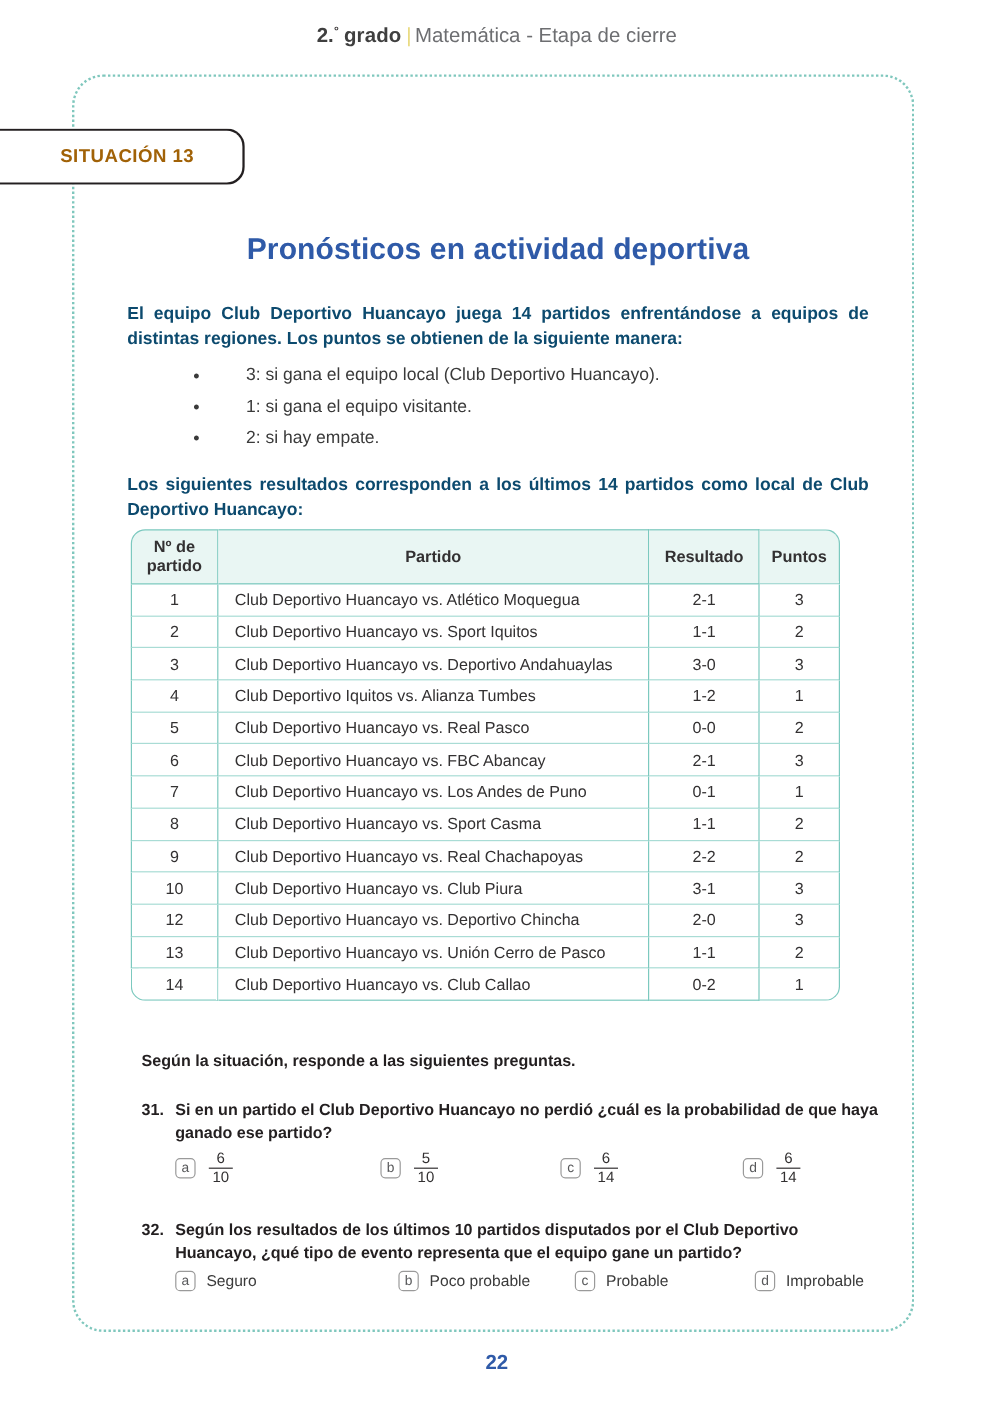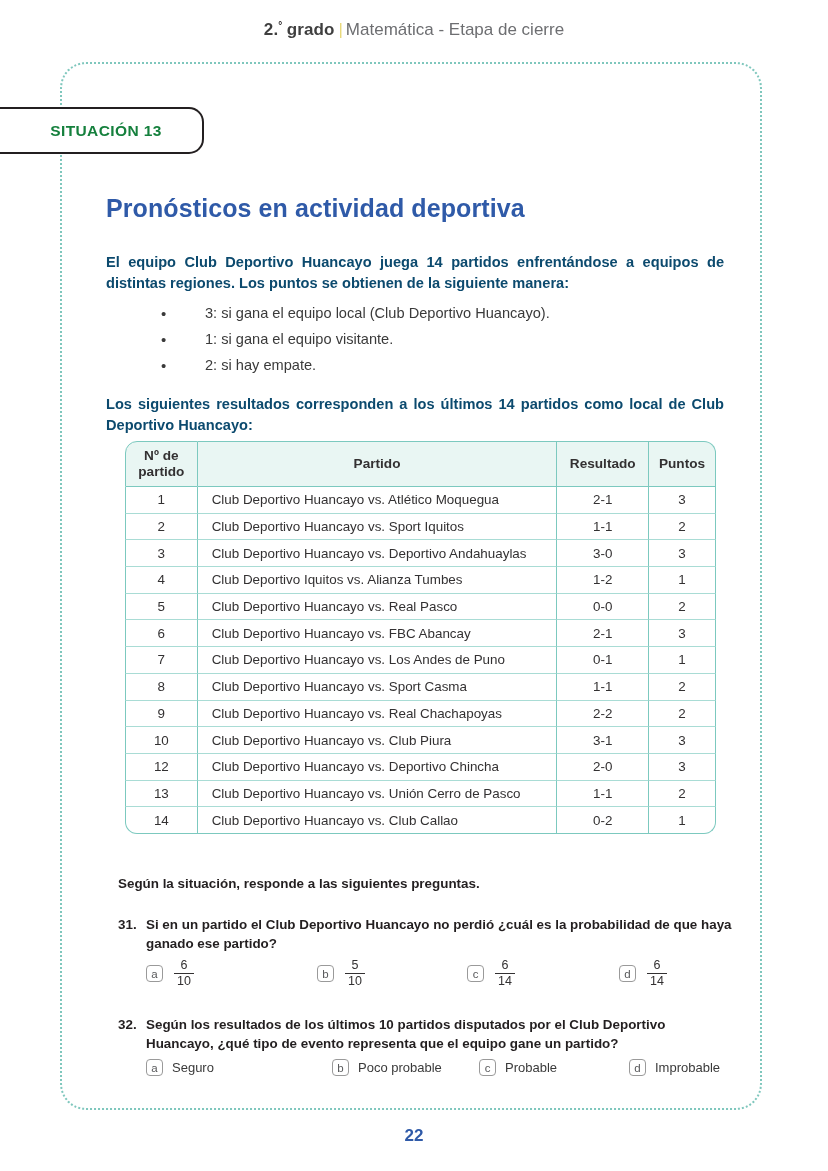--- a/index.html
+++ b/index.html
@@ -73,38 +73,38 @@
     border-radius: 0 15px 15px 0;
     display: flex;
     align-items: center;
     justify-content: center;
     z-index: 5;
   }
   .situation-tab .lbl {
     font-size: 15.5px;
     font-weight: bold;
     letter-spacing: .4px;
-    color: #15803d;
+    color: #a16207;
     padding-left: 18px;
   }
 
   
   .content {
     position: absolute;
     left: 106px;
     top: 0;
     width: 618px;
   }
 
   .title {
     position: absolute;
     left: 0;
     top: 194px;
     width: 618px;
-    text-align: left;
+    text-align: center;
     font-size: 25px;
     font-weight: bold;
     color: #2f5aa8;
     letter-spacing: .1px;
   }
 
   .para {
     position: absolute;
     width: 618px;
     font-size: 14.6px;
@@ -144,21 +144,20 @@
     position: absolute;
     left: 109px;
     top: 441px;
     width: 609px;
   }
   table.results {
     width: 591px;
     border-collapse: separate;
     border-spacing: 0;
     font-size: 13.4px;
-    margin-left: 16px;
   }
   table.results th,
   table.results td {
     border-bottom: 1.5px solid #a9dcd5;
     border-right: 1.5px solid #7cc9bf;
     padding: 0;
     height: 26.7px;
     color: #333132;
     font-weight: normal;
   }

